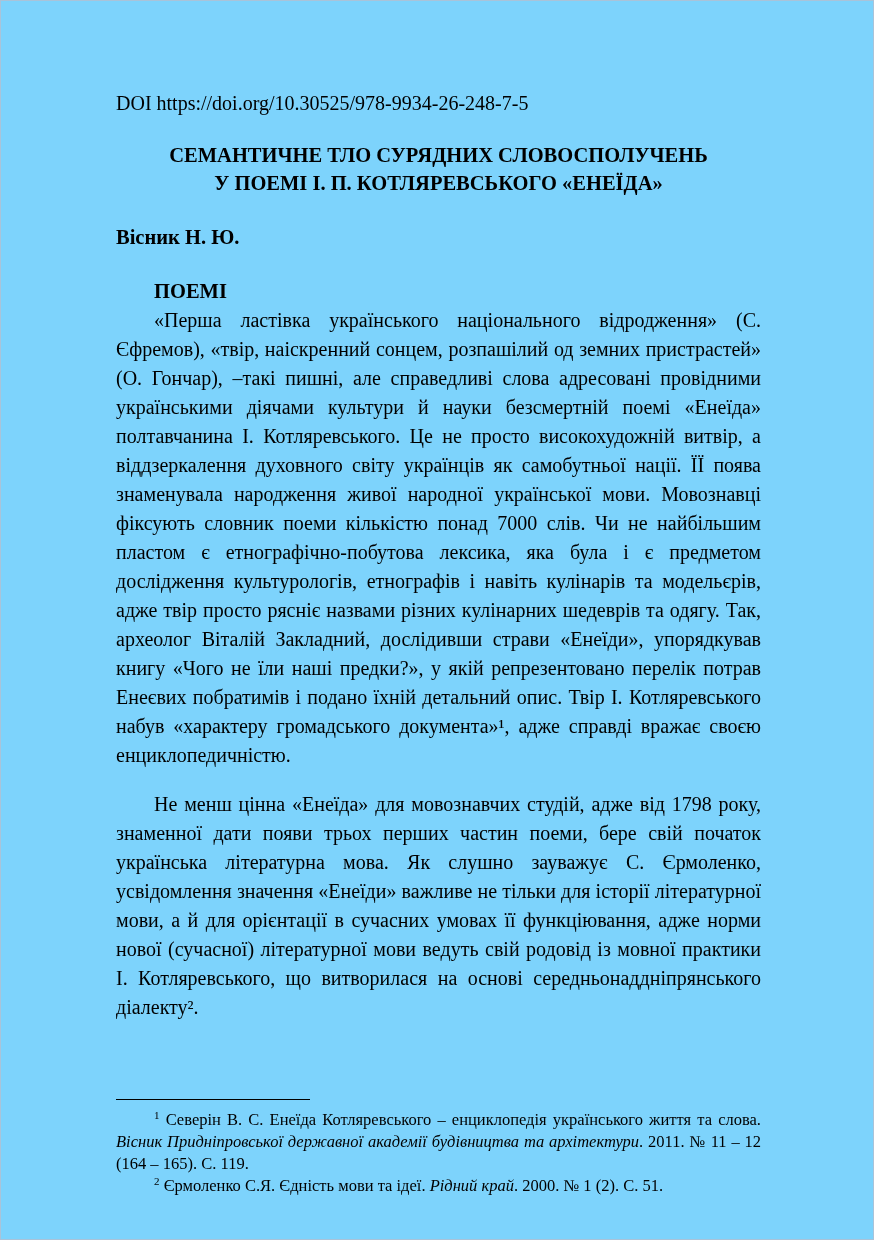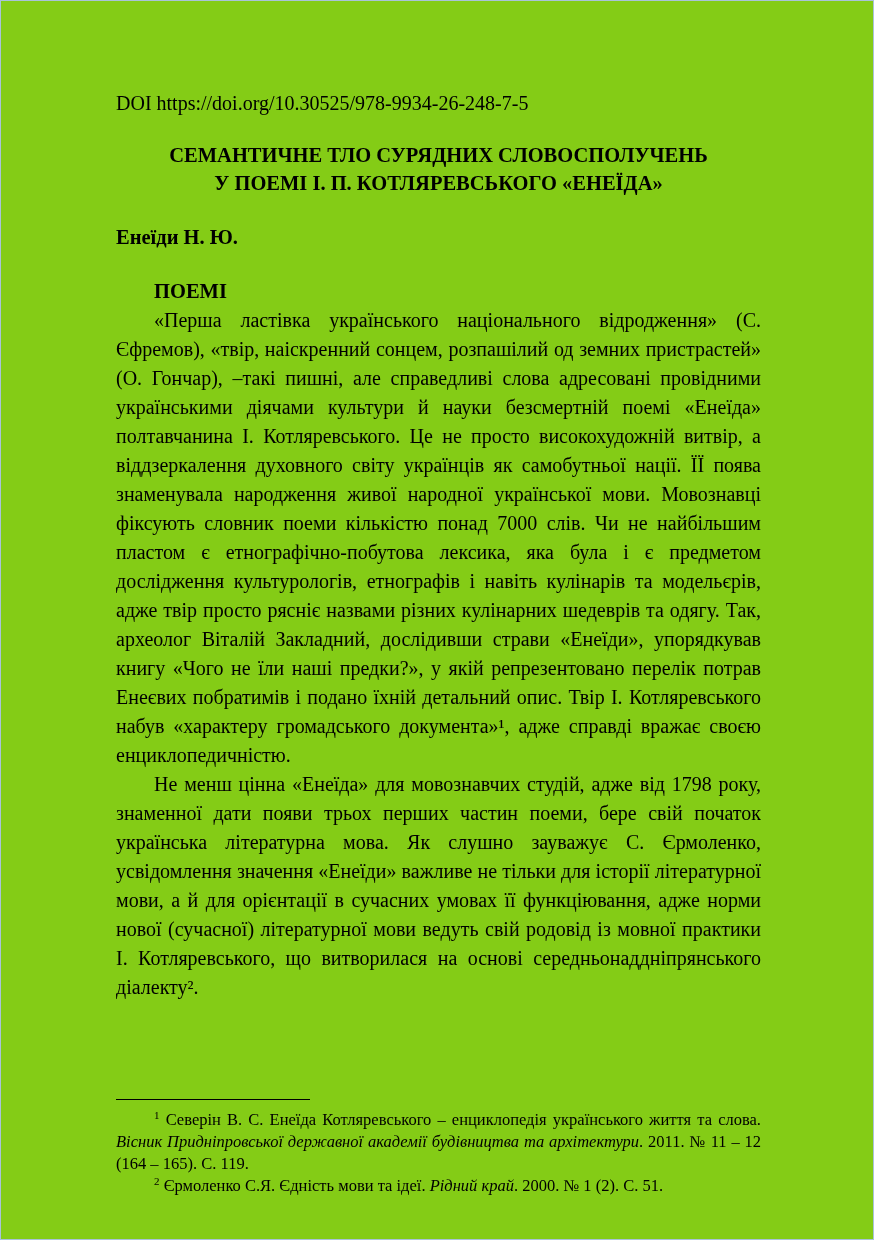--- a/index.html
+++ b/index.html
@@ -8,21 +8,21 @@
     background: #ffffff;
     font-family: "Liberation Serif", serif;
     color: #000000;
   }
   .page {
     position: relative;
     width: 874px;
     height: 1240px;
     box-sizing: border-box;
     border: 1px solid #a9c3d9;
-    background: #84cc16;
+    background: #7dd3fc;
     padding: 88px 112px 60px 115px;
     overflow: hidden;
   }
   .doi {
     font-size: 20px;
     line-height: 28px;
   }
   .title-block {
     margin-top: 24px;
     text-align: center;
@@ -45,20 +45,21 @@
   }
   .body-par {
     margin: 0;
     font-size: 20px;
     line-height: 29px;
     text-align: justify;
     text-indent: 38px;
   }
   .body-par.force-last-justify {
     text-align-last: justify;
+    margin-top: 20px;
   }
   .footer-area {
     position: absolute;
     left: 115px;
     right: 112px;
     bottom: 42px;
   }
   .footnote-sep {
     width: 194px;
     height: 0;
@@ -91,21 +92,21 @@
 
 <div class="page">
 
   <div class="doi">DOI https://doi.org/10.30525/978-9934-26-248-7-5</div>
 
   <div class="title-block">
     <div>СЕМАНТИЧНЕ ТЛО СУРЯДНИХ СЛОВОСПОЛУЧЕНЬ</div>
     <div>У ПОЕМІ І. П. КОТЛЯРЕВСЬКОГО «ЕНЕЇДА»</div>
   </div>
 
-  <div class="author">Енеїди Н. Ю.</div>
+  <div class="author">Вісник Н. Ю.</div>
 
   <div class="section-heading">ПОЕМІ</div>
 
   <p class="body-par">«Перша ластівка українського національного відродження» (С. Єфремов), «твір, наіскренний сонцем, розпашілий од земних пристрастей» (О. Гончар), –такі пишні, але справедливі слова адресовані провідними українськими діячами культури й науки безсмертній поемі «Енеїда» полтавчанина І. Котляревського. Це не просто високохудожній витвір, а віддзеркалення духовного світу українців як самобутньої нації. ЇЇ поява знаменувала народження живої народної української мови. Мовознавці фіксують словник поеми кількістю понад 7000 слів. Чи не найбільшим пластом є етнографічно-побутова лексика, яка була і є предметом дослідження культурологів, етнографів і навіть кулінарів та модельєрів, адже твір просто рясніє назвами різних кулінарних шедеврів та одягу. Так, археолог Віталій Закладний, дослідивши страви «Енеїди», упорядкував книгу «Чого не їли наші предки?», у якій репрезентовано перелік потрав Енеєвих побратимів і подано їхній детальний опис. Твір І. Котляревського набув «характеру громадського документа»¹, адже справді вражає своєю енциклопедичністю.</p>
 
   <p class="body-par force-last-justify">Не менш цінна «Енеїда» для мовознавчих студій, адже від 1798 року, знаменної дати появи трьох перших частин поеми, бере свій початок українська літературна мова. Як слушно зауважує С. Єрмоленко, усвідомлення значення «Енеїди» важливе не тільки для історії літературної мови, а й для орієнтації в сучасних умовах її функціювання, адже норми нової (сучасної) літературної мови ведуть свій родовід із мовної практики І. Котляревського, що витворилася на основі середньонаддніпрянського діалекту².</p>
 
   <div class="footer-area">
     <div class="footnote-sep"></div>
 

